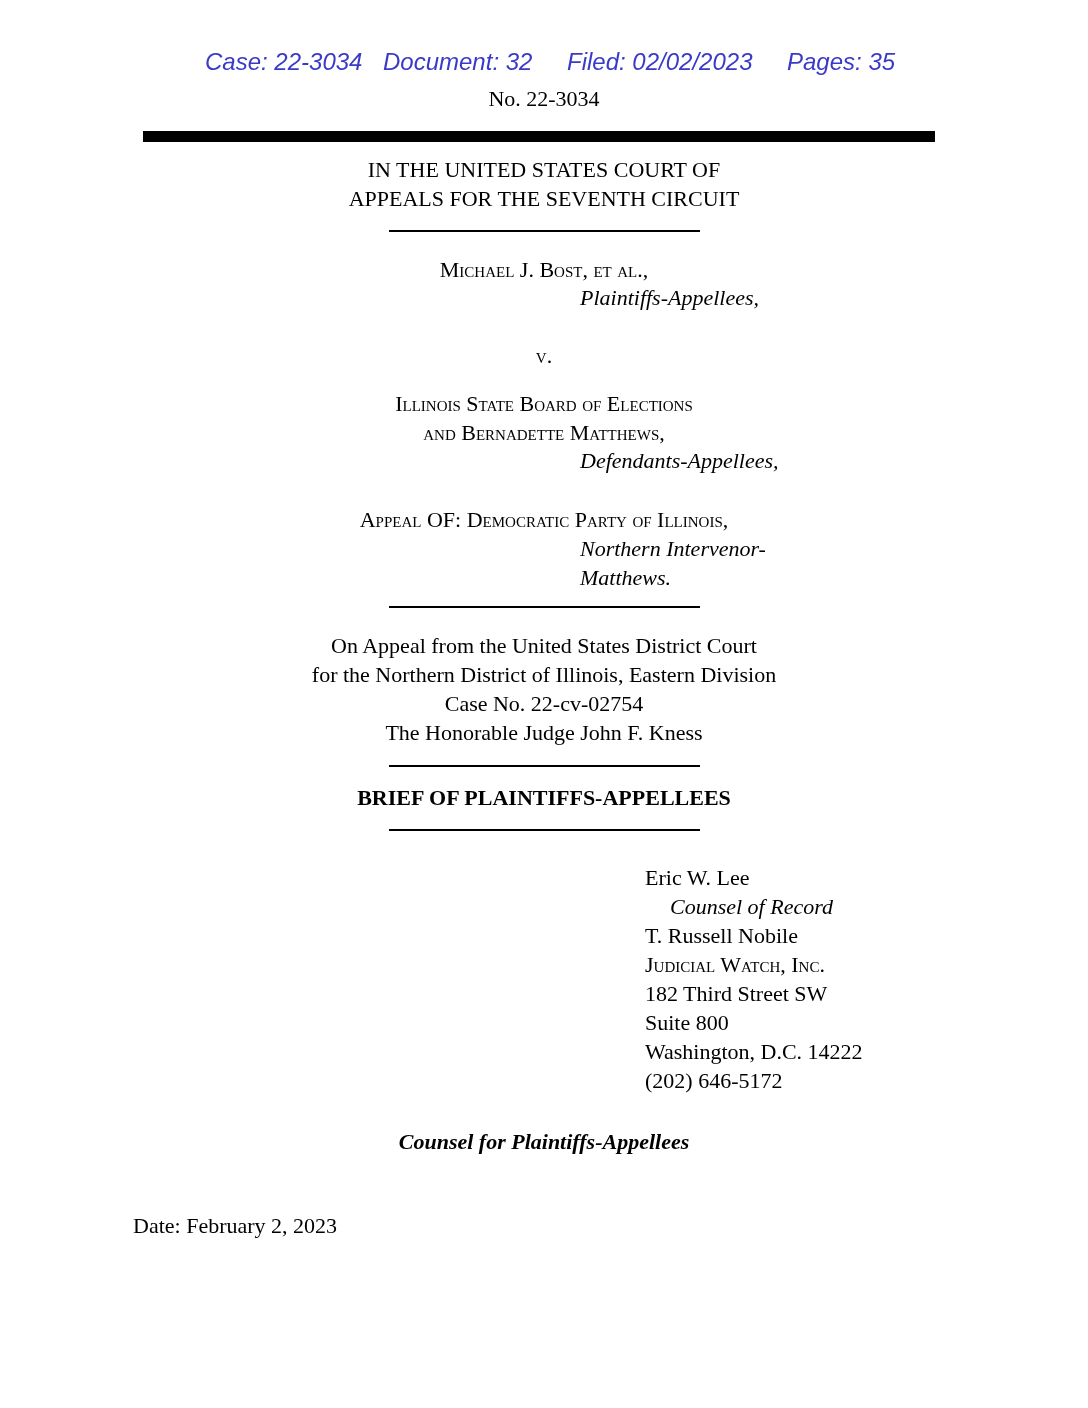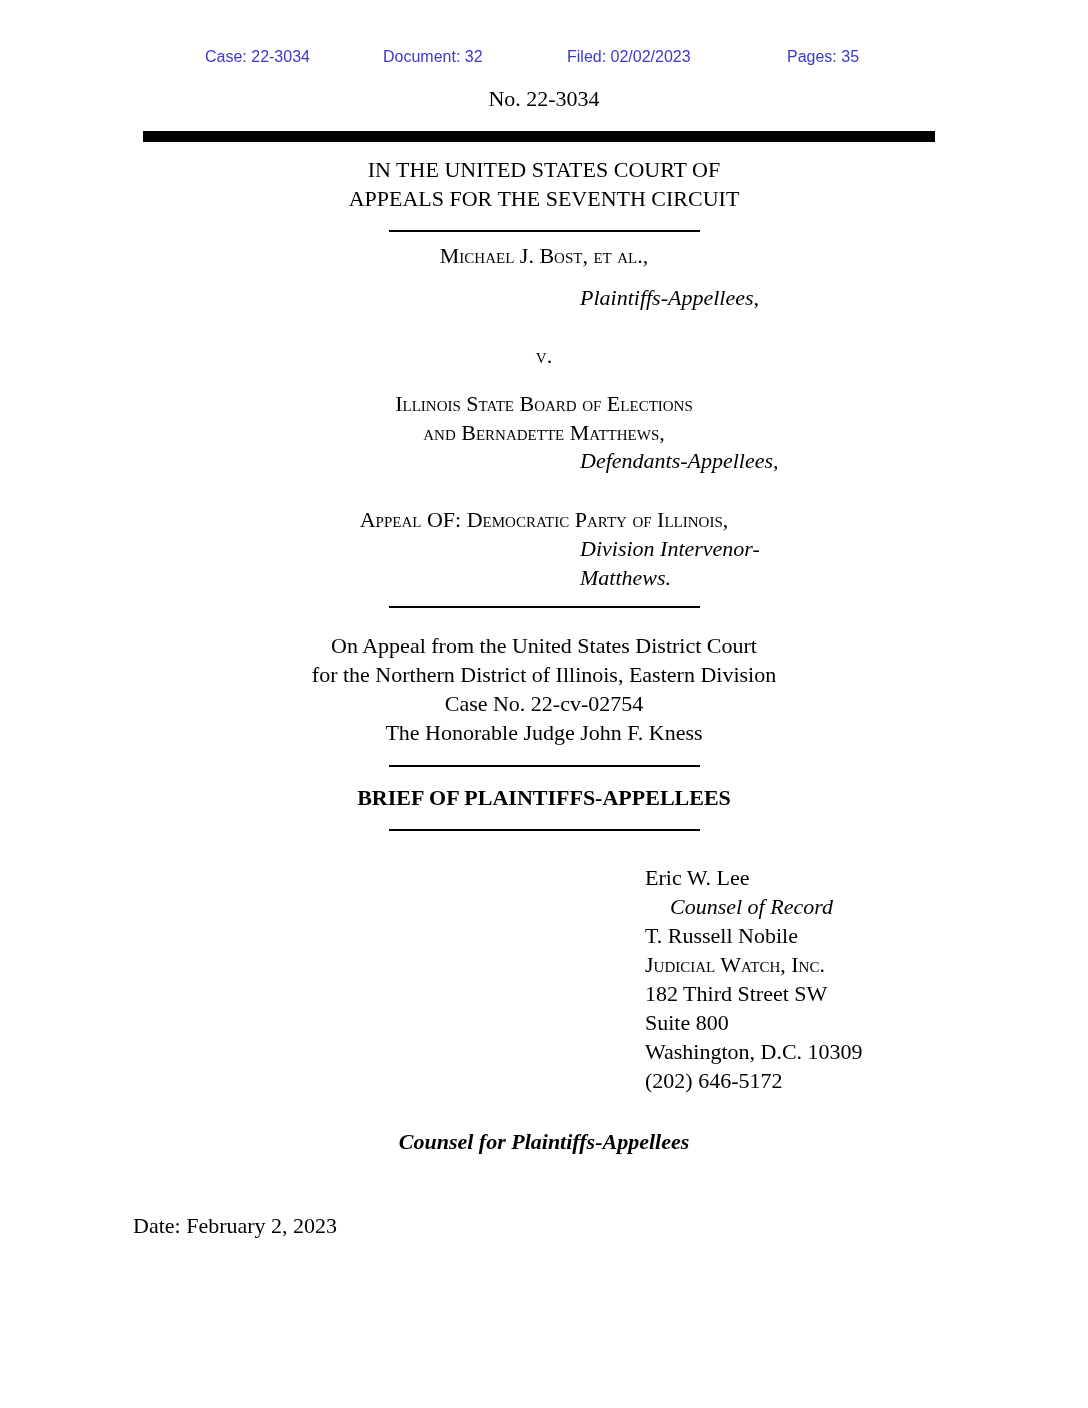--- a/index.html
+++ b/index.html
@@ -18,21 +18,22 @@
     overflow: hidden;
   }
   
   .stamp-row {
     position: absolute;
     top: 48px;
     left: 0;
     width: 100%;
     height: 26px;
     font-family: "Liberation Sans", sans-serif;
-    font-size: 16px;
+    font-size: 24px;
+    font-style: italic;
   }
   .stamp-item { position: absolute; white-space: nowrap; }
   .stamp-case     { left: 205px; }
   .stamp-document { left: 383px; }
   .stamp-filed    { left: 567px; }
   .stamp-pages    { left: 787px; }
 
   .centered {
     position: absolute;
     left: 0;
@@ -63,21 +64,21 @@
     margin: 0;
   }
   .rule-1 { top: 230px; }
   .rule-2 { top: 606px; }
   .rule-3 { top: 765px; }
   .rule-4 { top: 829px; }
 
   .sc { font-variant: small-caps; }
   .it { font-style: italic; }
 
-  .party-plaintiff   { top: 241px; }
+  .party-plaintiff   { top: 255px; }
   .versus            { top: 341px; }
   .party-defendant   { top: 389px; }
   .party-appeal-of   { top: 505px; }
 
   .designation {
     position: absolute;
     left: 580px;
     font-style: italic;
     line-height: 29px;
     white-space: nowrap;
@@ -142,21 +143,21 @@
   <div class="centered sc versus">v.</div>
 
   <div class="centered sc party-defendant">
     <div>Illinois State Board of Elections</div>
     <div>and Bernadette Matthews,</div>
   </div>
   <div class="designation desig-defendants">Defendants-Appellees,</div>
 
   <div class="centered sc party-appeal-of">Appeal OF: Democratic Party of Illinois,</div>
   <div class="designation desig-intervenor">
-    <div>Division Intervenor-</div>
+    <div>Northern Intervenor-</div>
     <div>Matthews.</div>
   </div>
 
   <hr class="rule rule-2">
 
   <div class="centered appeal-origin">
     <div>On Appeal from the United States District Court</div>
     <div>for the Northern District of Illinois, Eastern Division</div>
     <div>Case No. 22-cv-02754</div>
     <div>The Honorable Judge John F. Kness</div>
@@ -168,21 +169,21 @@
 
   <hr class="rule rule-4">
 
   <div class="counsel-block">
     <div>Eric W. Lee</div>
     <div class="indent it">Counsel of Record</div>
     <div>T. Russell Nobile</div>
     <div class="counsel-org">Judicial Watch, Inc.</div>
     <div>182 Third Street SW</div>
     <div>Suite 800</div>
-    <div>Washington, D.C. 10309</div>
+    <div>Washington, D.C. 14222</div>
     <div>(202) 646-5172</div>
   </div>
 
   <div class="centered counsel-for">Counsel for Plaintiffs-Appellees</div>
 
   <div class="date-line">Date: February 2, 2023</div>
 
 </div>
 
 </body></html>

